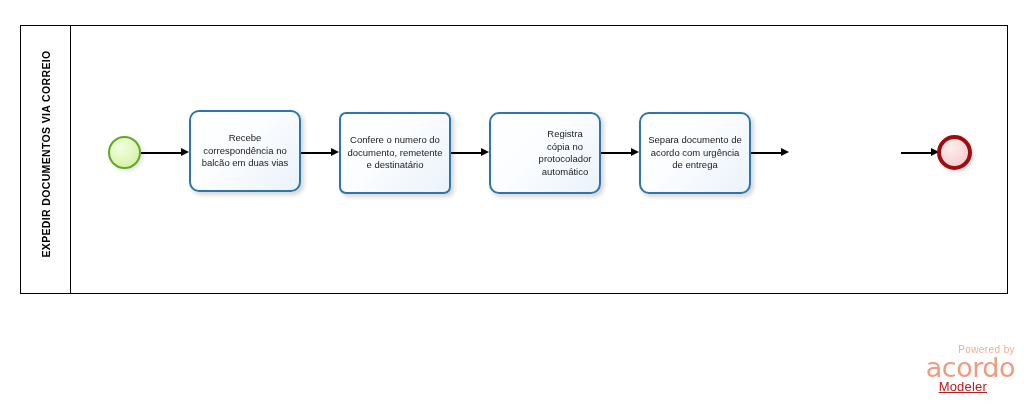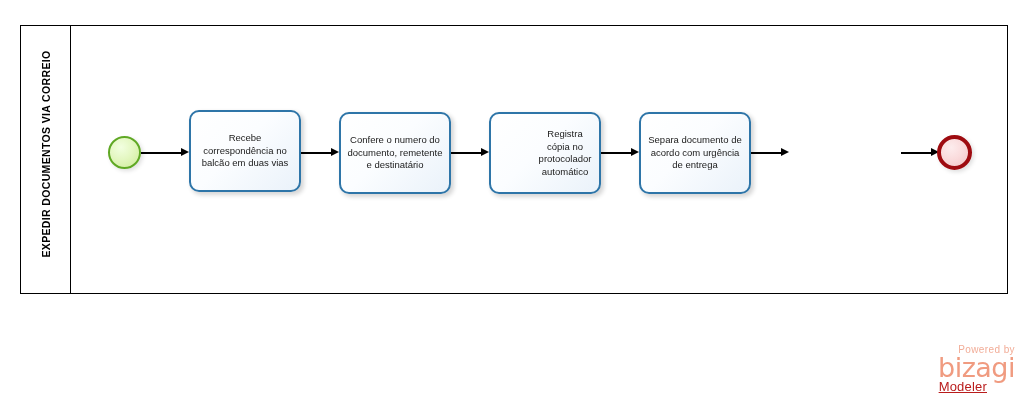--- a/index.html
+++ b/index.html
@@ -180,21 +180,21 @@
     <div class="flow" style="left:70px; top:126px; width:40px;"></div>
     <div class="flow-head" style="left:110px; top:122px;"></div>
 
     <div class="task" style="left:118px; top:84px;">
       <div class="task-label">Recebe correspondência no balcão em duas vias</div>
     </div>
 
     <div class="flow" style="left:230px; top:126px; width:30px;"></div>
     <div class="flow-head" style="left:260px; top:122px;"></div>
 
-    <div class="task" style="left:268px; top:86px;">
+    <div class="task" style="left:268px; top:86px;border-radius:7px;">
       <div class="task-label">Confere o numero do documento, remetente e destinatário</div>
     </div>
 
     <div class="flow" style="left:380px; top:126px; width:30px;"></div>
     <div class="flow-head" style="left:410px; top:122px;"></div>
 
     <div class="task" style="left:418px; top:86px;padding-left:46px;">
       <div class="task-label">Registra cópia no protocolador automático</div>
     </div>
 
@@ -212,15 +212,15 @@
     <div class="flow" style="left:830px; top:126px; width:30px;"></div>
     <div class="flow-head" style="left:860px; top:122px;"></div>
 
     <div class="event event-end" style="left:866px; top:109px;"></div>
 
   </div>
 </div>
 
 <div id="watermark">
   <div id="wm-powered">Powered by</div>
-  <div id="wm-bizagi">bizagi</div>
+  <div id="wm-bizagi">acordo</div>
   <div id="wm-modeler">Modeler</div>
 </div>
 
 </body></html>

